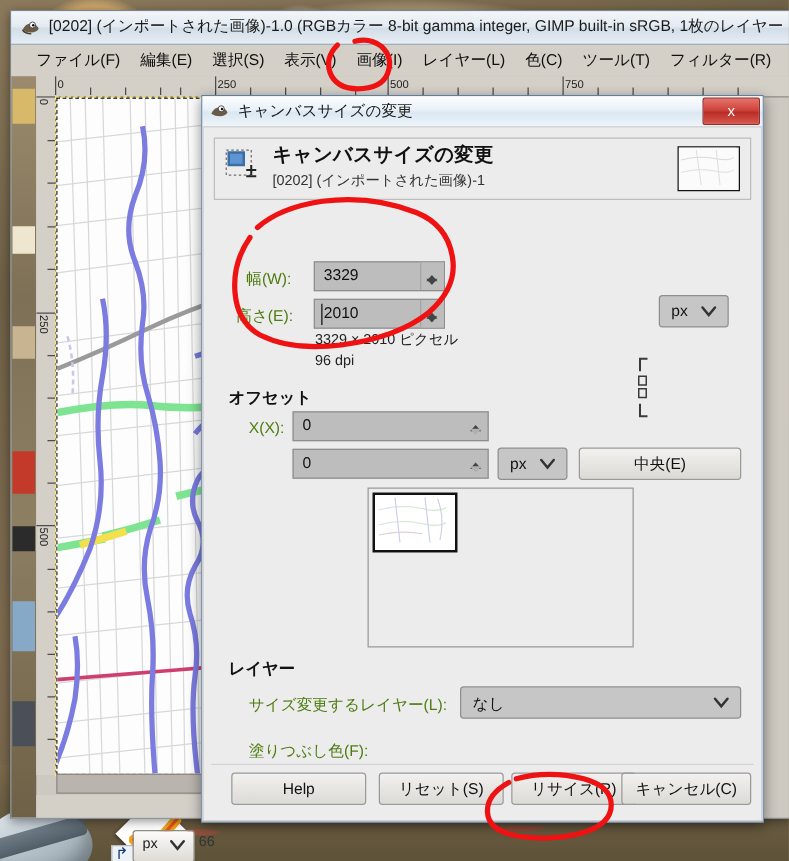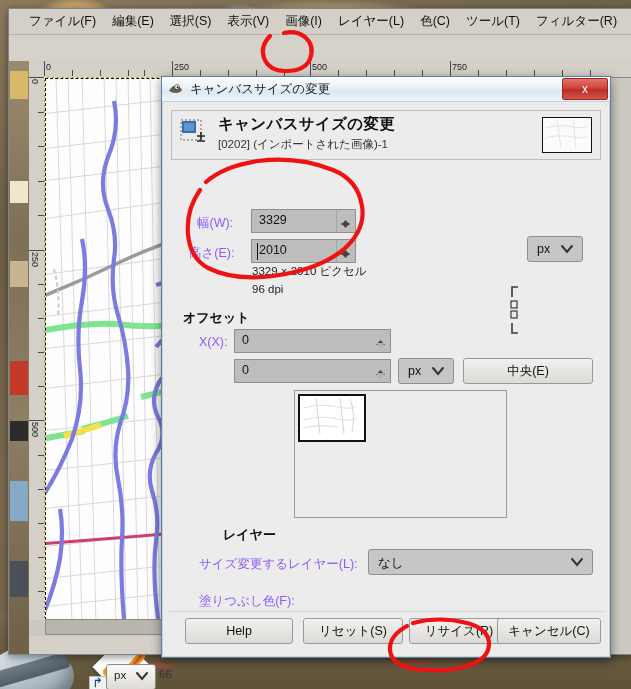--- a/index.html
+++ b/index.html
@@ -100,21 +100,21 @@
 
   #dlg-head{margin:8px 8px 0 8px;height:48px;position:relative;background:#ececec;border:1px solid #bdbdbd;}
   #dlg-head .hico{position:absolute;left:8px;top:8px;width:30px;height:30px;}
   #dlg-head .h1{position:absolute;left:46px;top:3px;font-size:15.5px;font-weight:bold;color:#111;letter-spacing:.3px;}
   #dlg-head .h2{position:absolute;left:46px;top:26px;font-size:11.5px;color:#333;}
   #dlg-head .thumb{position:absolute;right:8px;top:6px;width:48px;height:34px;
     background:#fafafa;border:1px solid #111;}
 
   .section-title{font-size:13px;font-weight:bold;color:#111;}
 
-  .lbl{font-size:12.5px;color:#8b5cf6;}
+  .lbl{font-size:12.5px;color:#4d7c0f;}
   .spin{position:absolute;height:24px;background:#bdbdbd;border:1px solid #8f8f8f;box-sizing:border-box;padding-left:39px;}
   .spin .val{position:absolute;left:7px;top:3px;font-size:12.5px;color:#111;}
   .spin .btns{position:absolute;right:0;top:0;width:18px;height:100%;background:#bdbdbd;border-left:1px solid #a5a5a5;}
   .spin .up,.spin .dn{position:absolute;left:0;width:18px;height:11px;}
   .spin .up{top:0;}
   .spin .dn{bottom:0;}
   .caret{position:absolute;left:3px;top:9px;}
 
   .combo{position:absolute;height:26px;background:#c6c6c6;border:1px solid #8f8f8f;
     border-radius:3px;box-sizing:border-box;}
@@ -158,20 +158,29 @@
     <svg class="mark" width="46" height="40" viewBox="0 0 46 40">
       <path d="M4 22 L16 34 L44 2" stroke="#f0a21a" stroke-width="9" fill="none" stroke-linecap="round"></path>
       <path d="M4 22 L16 34 L44 2" stroke="#e8541f" stroke-width="3" fill="none" stroke-linecap="round"></path>
     </svg>
     <div class="sc"></div>
   </div>
 </div>
 
 <div id="gimpwin">
 
+  <div id="gimp-titlebar">
+    <svg class="tico" viewBox="0 0 16 16">
+      <path d="M1 10 q3-6 8-5 q4 1 5 4 q-2 3 -6 3 q-4 0 -7 -2z" fill="#6a5b49"></path>
+      <circle cx="9" cy="6" r="2.4" fill="#fff" stroke="#3a3a3a" stroke-width=".7"></circle>
+      <circle cx="9.6" cy="6.2" r="1" fill="#111"></circle>
+      <path d="M1 10 q2 3 7 3" stroke="#4a3f33" stroke-width="1.2" fill="none"></path>
+    </svg>
+    <div class="ttxt">[0202] (インポートされた画像)-1.0 (RGBカラー 8-bit gamma integer, GIMP built-in sRGB, 1枚のレイヤー</div>
+  </div>
 
   <div id="gimp-menubar">
     <div class="menu-item">ファイル(F)</div>
     <div class="menu-item">編集(E)</div>
     <div class="menu-item">選択(S)</div>
     <div class="menu-item">表示(V)</div>
     <div class="menu-item">画像(I)</div>
     <div class="menu-item">レイヤー(L)</div>
     <div class="menu-item">色(C)</div>
     <div class="menu-item">ツール(T)</div>
@@ -443,21 +452,21 @@
           <path d="M3 12 Q20 7 38 11 Q50 14 57 10" stroke="#cfe8cf" stroke-width=".9" fill="none"></path>
           <path d="M3 24 Q20 19 38 23 Q50 26 57 22" stroke="#cfe8cf" stroke-width=".9" fill="none"></path>
           <path d="M3 32 Q20 28 38 31" stroke="#e3cfd6" stroke-width=".9" fill="none"></path>
           <path d="M16 2 L20 38" stroke="#cdcdea" stroke-width=".9" fill="none"></path>
           <path d="M40 2 L44 38" stroke="#cdcdea" stroke-width=".9" fill="none"></path>
           <path d="M50 3 Q56 18 52 36" stroke="#cdcdea" stroke-width=".9" fill="none"></path>
         </svg>
       </div>
     </div>
 
-    <div class="section-title" style="position:absolute;left:20px;top:424px;margin-left:40px;">レイヤー</div>
+    <div class="section-title" style="position:absolute;left:20px;top:424px;">レイヤー</div>
 
     <div class="lbl" style="position:absolute;left:36px;top:454px;">サイズ変更するレイヤー(L):</div>
     <div class="combo" style="left:205px;top:447px;width:225px;">
       <div class="ctxt">なし</div>
       <svg class="cchev" width="14" height="11" viewBox="0 0 14 11">
         <path d="M2 2 L7 8 L12 2" stroke="#333" stroke-width="2" fill="none" stroke-linecap="round"></path>
       </svg>
     </div>
 
     <div class="lbl" style="position:absolute;left:36px;top:491px;">塗りつぶし色(F):</div>

